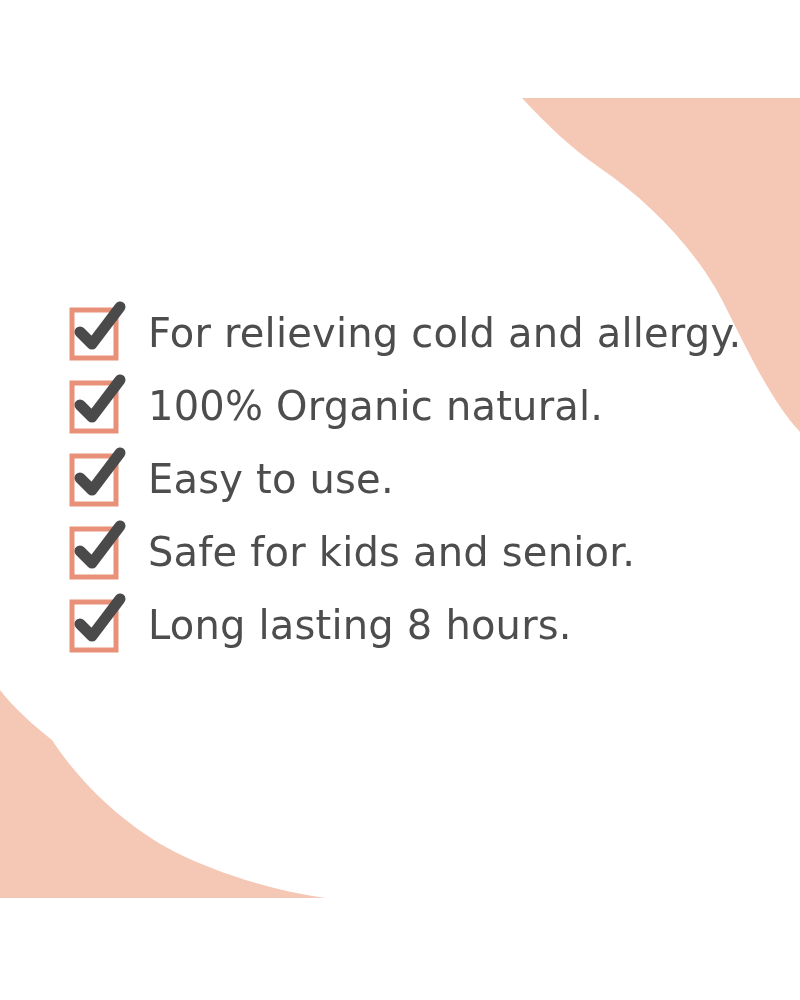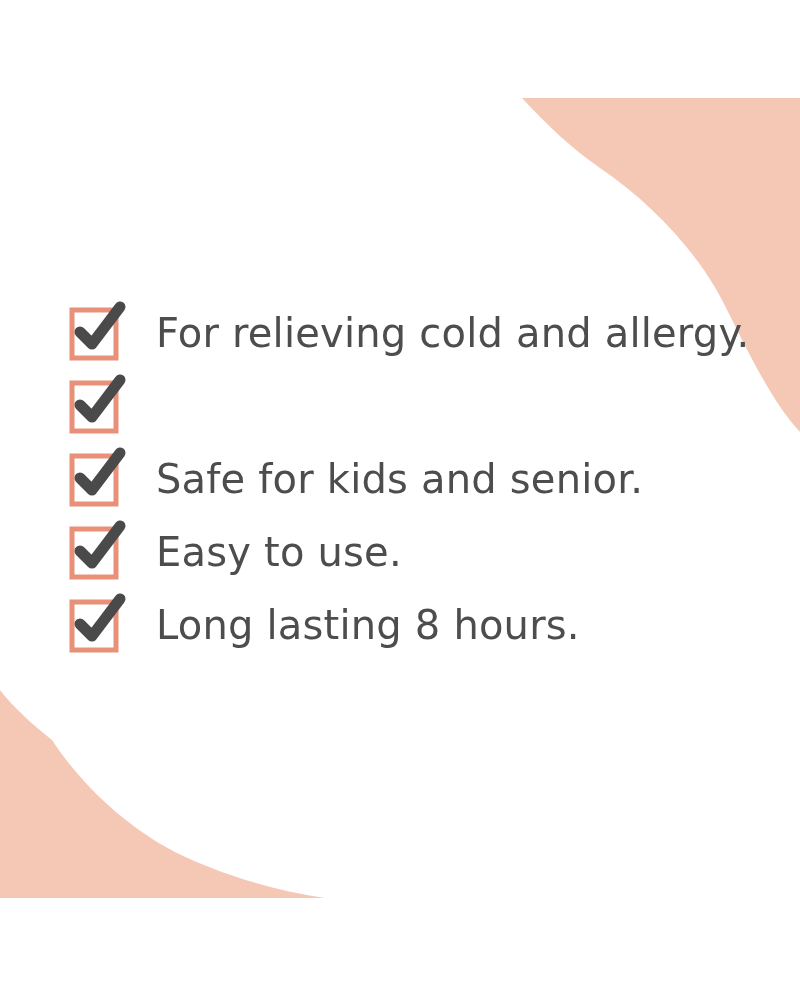--- a/index.html
+++ b/index.html
@@ -38,21 +38,20 @@
     position: absolute;
     left: 70px;
     top: 296px;
     width: 700px;
   }
 
   .check-row {
     display: flex;
     align-items: center;
     height: 73px;
-    gap: 8px;
   }
 
   .checkbox {
     position: relative;
     flex: 0 0 auto;
     width: 46px;
     height: 50px;
     margin-right: 32px;
   }
 
@@ -111,46 +110,47 @@
       <span class="check-label">For relieving cold and allergy.</span>
     </div>
 
     <div class="check-row">
       <span class="checkbox">
         <svg viewBox="0 0 62 62" xmlns="http://www.w3.org/2000/svg">
           <rect x="4" y="11" width="44" height="48" fill="none" stroke="#E89078" stroke-width="5"></rect>
           <path d="M 12 33 L 24 45 L 52 8" fill="none" stroke="#4A4A4A" stroke-width="11" stroke-linecap="round" stroke-linejoin="round"></path>
         </svg>
       </span>
+      <span class="check-label">100% Organic natural.</span>
+    </div>
+
+    <div class="check-row">
+      <span class="checkbox">
+        <svg viewBox="0 0 62 62" xmlns="http://www.w3.org/2000/svg">
+          <rect x="4" y="11" width="44" height="48" fill="none" stroke="#E89078" stroke-width="5"></rect>
+          <path d="M 12 33 L 24 45 L 52 8" fill="none" stroke="#4A4A4A" stroke-width="11" stroke-linecap="round" stroke-linejoin="round"></path>
+        </svg>
+      </span>
+      <span class="check-label">Easy to use.</span>
     </div>
 
     <div class="check-row">
       <span class="checkbox">
         <svg viewBox="0 0 62 62" xmlns="http://www.w3.org/2000/svg">
           <rect x="4" y="11" width="44" height="48" fill="none" stroke="#E89078" stroke-width="5"></rect>
           <path d="M 12 33 L 24 45 L 52 8" fill="none" stroke="#4A4A4A" stroke-width="11" stroke-linecap="round" stroke-linejoin="round"></path>
         </svg>
       </span>
       <span class="check-label">Safe for kids and senior.</span>
     </div>
 
     <div class="check-row">
       <span class="checkbox">
         <svg viewBox="0 0 62 62" xmlns="http://www.w3.org/2000/svg">
           <rect x="4" y="11" width="44" height="48" fill="none" stroke="#E89078" stroke-width="5"></rect>
           <path d="M 12 33 L 24 45 L 52 8" fill="none" stroke="#4A4A4A" stroke-width="11" stroke-linecap="round" stroke-linejoin="round"></path>
         </svg>
       </span>
-      <span class="check-label">Easy to use.</span>
-    </div>
-
-    <div class="check-row">
-      <span class="checkbox">
-        <svg viewBox="0 0 62 62" xmlns="http://www.w3.org/2000/svg">
-          <rect x="4" y="11" width="44" height="48" fill="none" stroke="#E89078" stroke-width="5"></rect>
-          <path d="M 12 33 L 24 45 L 52 8" fill="none" stroke="#4A4A4A" stroke-width="11" stroke-linecap="round" stroke-linejoin="round"></path>
-        </svg>
-      </span>
       <span class="check-label">Long lasting 8 hours.</span>
     </div>
 
   </div>
 </div>
 
 </body></html>

